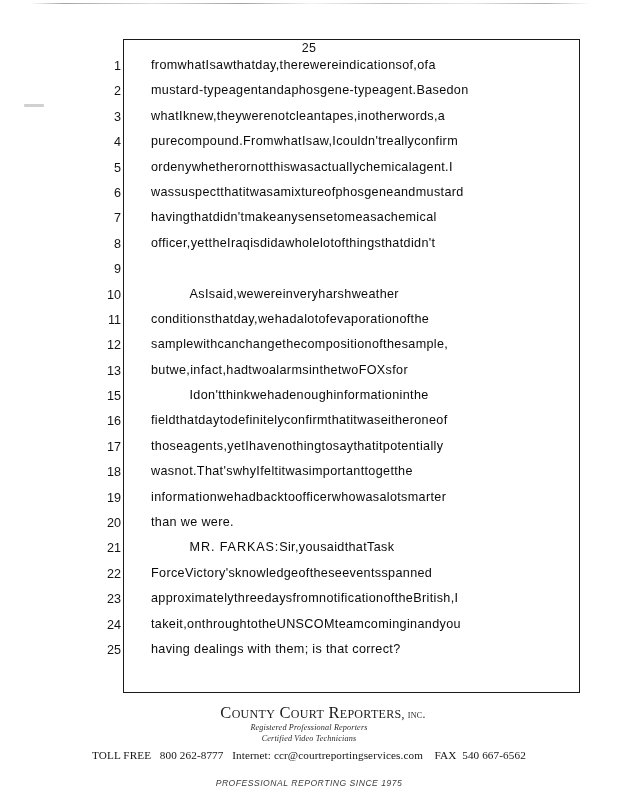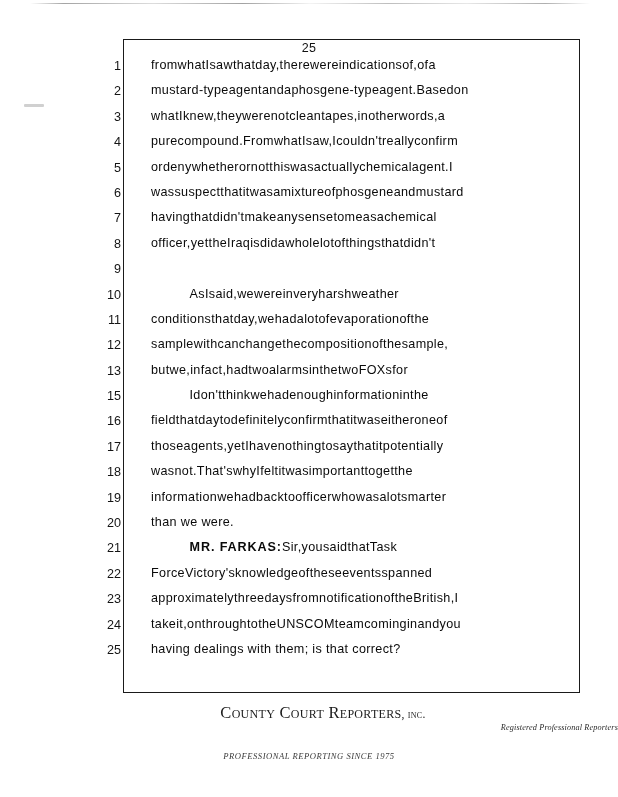--- a/index.html
+++ b/index.html
@@ -102,21 +102,21 @@
   
   .line-text.justify {
     display: flex;
     justify-content: flex-start;
     white-space: normal;
   }
   .line-text.justify > span {
     white-space: pre;
   }
   .line-text .speaker {
-    font-weight: bold;
+    font-weight: normal;
     letter-spacing: 0.9px;
   }
 
   
   .footer {
     position: absolute;
     left: 0;
     top: 703px;
     width: 618px;
     text-align: center;
@@ -133,34 +133,33 @@
   .firm-name .suffix {
     font-size: 11.5px;
   }
   .firm-sub {
     font-family: "Liberation Serif", serif;
     font-style: italic;
     font-size: 8.2px;
     color: #2a2a2a;
     line-height: 10.5px;
     letter-spacing: 0.15px;
-    text-align: right;
   }
   .contact-line {
     margin-top: 5px;
     font-family: "Liberation Serif", serif;
     font-size: 11.2px;
     color: #141414;
     letter-spacing: 0.1px;
     white-space: pre;
   }
   .contact-line .seg { display: inline; }
   .tagline {
     margin-top: 17px;
-    font-family: Liberation Serif, serif;
+    font-family: Liberation Sans, sans-serif;
     font-style: italic;
     font-size: 8.6px;
     color: #3a3a3a;
     letter-spacing: 0.5px;
   }
 </style>
 </head>
 <body>
 
 <div class="scan-streak-top"></div>
@@ -505,14 +504,16 @@
     </div>
     <div class="line-row">
       <div class="line-num">25</div>
       <div class="line-text">having dealings with them; is that correct?</div>
     </div>
   </div>
 
 <div class="footer">
   <div class="firm-name"><span>County Court Reporters</span><span class="suffix">, inc.</span></div>
   <div class="firm-sub">Registered Professional Reporters</div>
+  <div class="firm-sub">Certified Video Technicians</div>
+  <div class="contact-line"><span class="seg">TOLL FREE</span>&nbsp;&nbsp;&nbsp;<span class="seg">800 262-8777</span>&nbsp;&nbsp;&nbsp;<span class="seg">Internet:</span>&nbsp;<span class="seg">ccr@courtreportingservices.com</span>&nbsp;&nbsp;&nbsp;&nbsp;<span class="seg">FAX</span>&nbsp;&nbsp;<span class="seg">540 667-6562</span></div>
   <div class="tagline">PROFESSIONAL REPORTING SINCE 1975</div>
 </div>
 
 </body></html>

